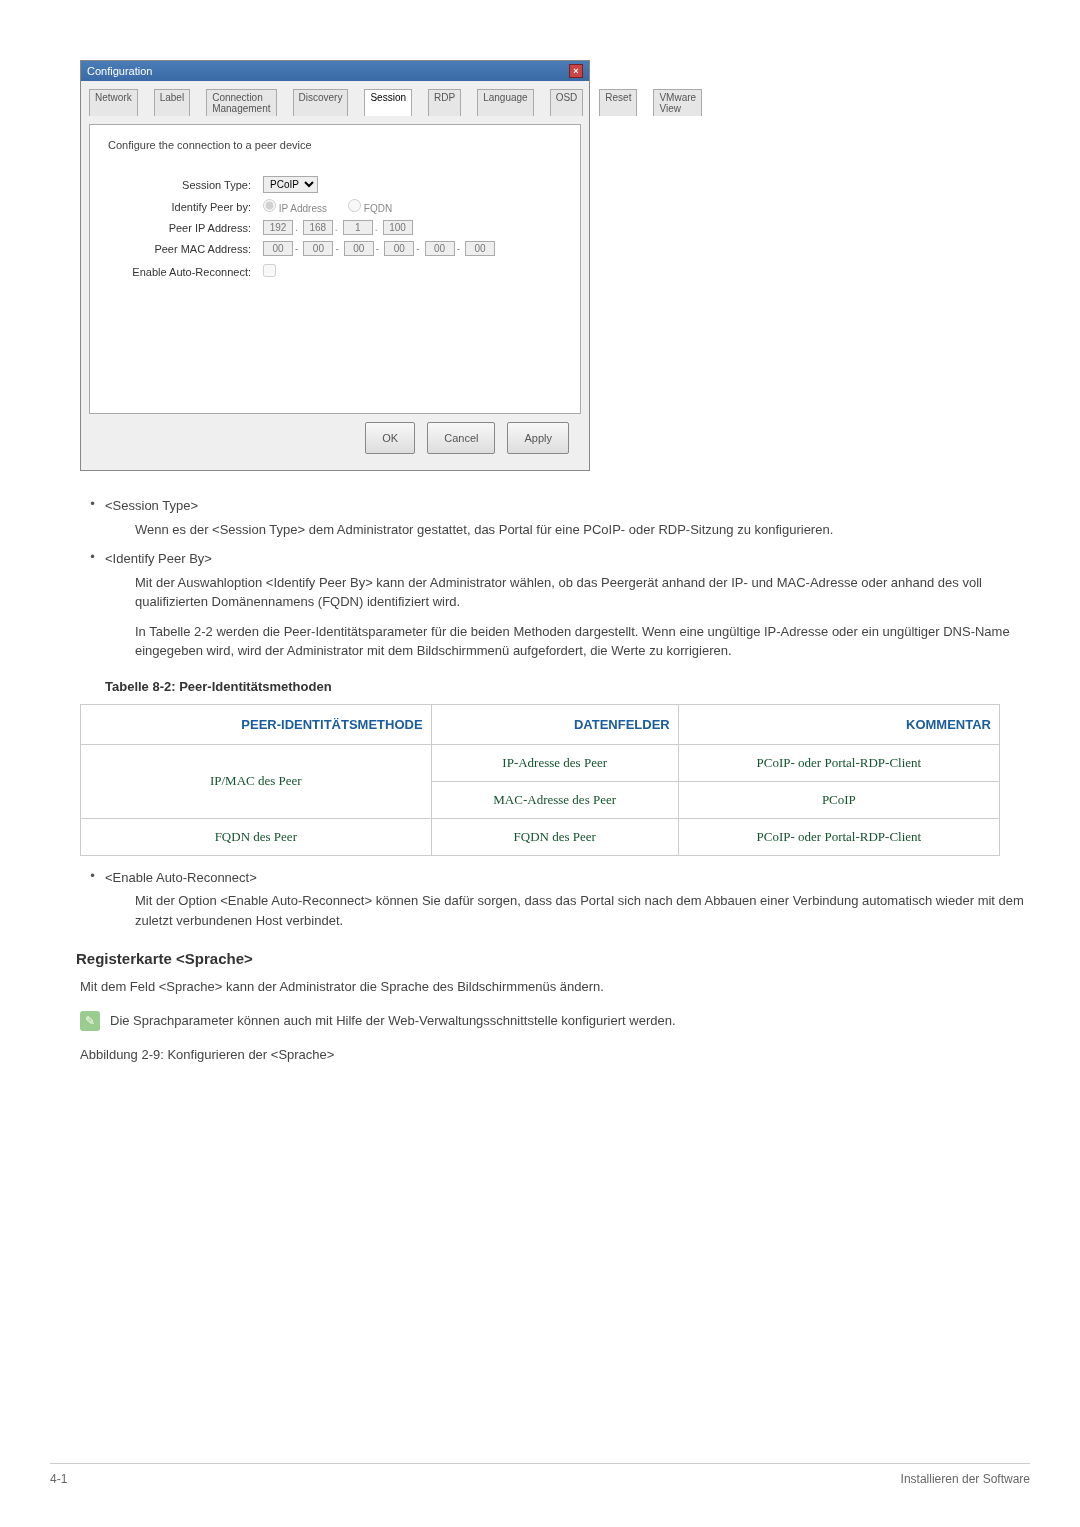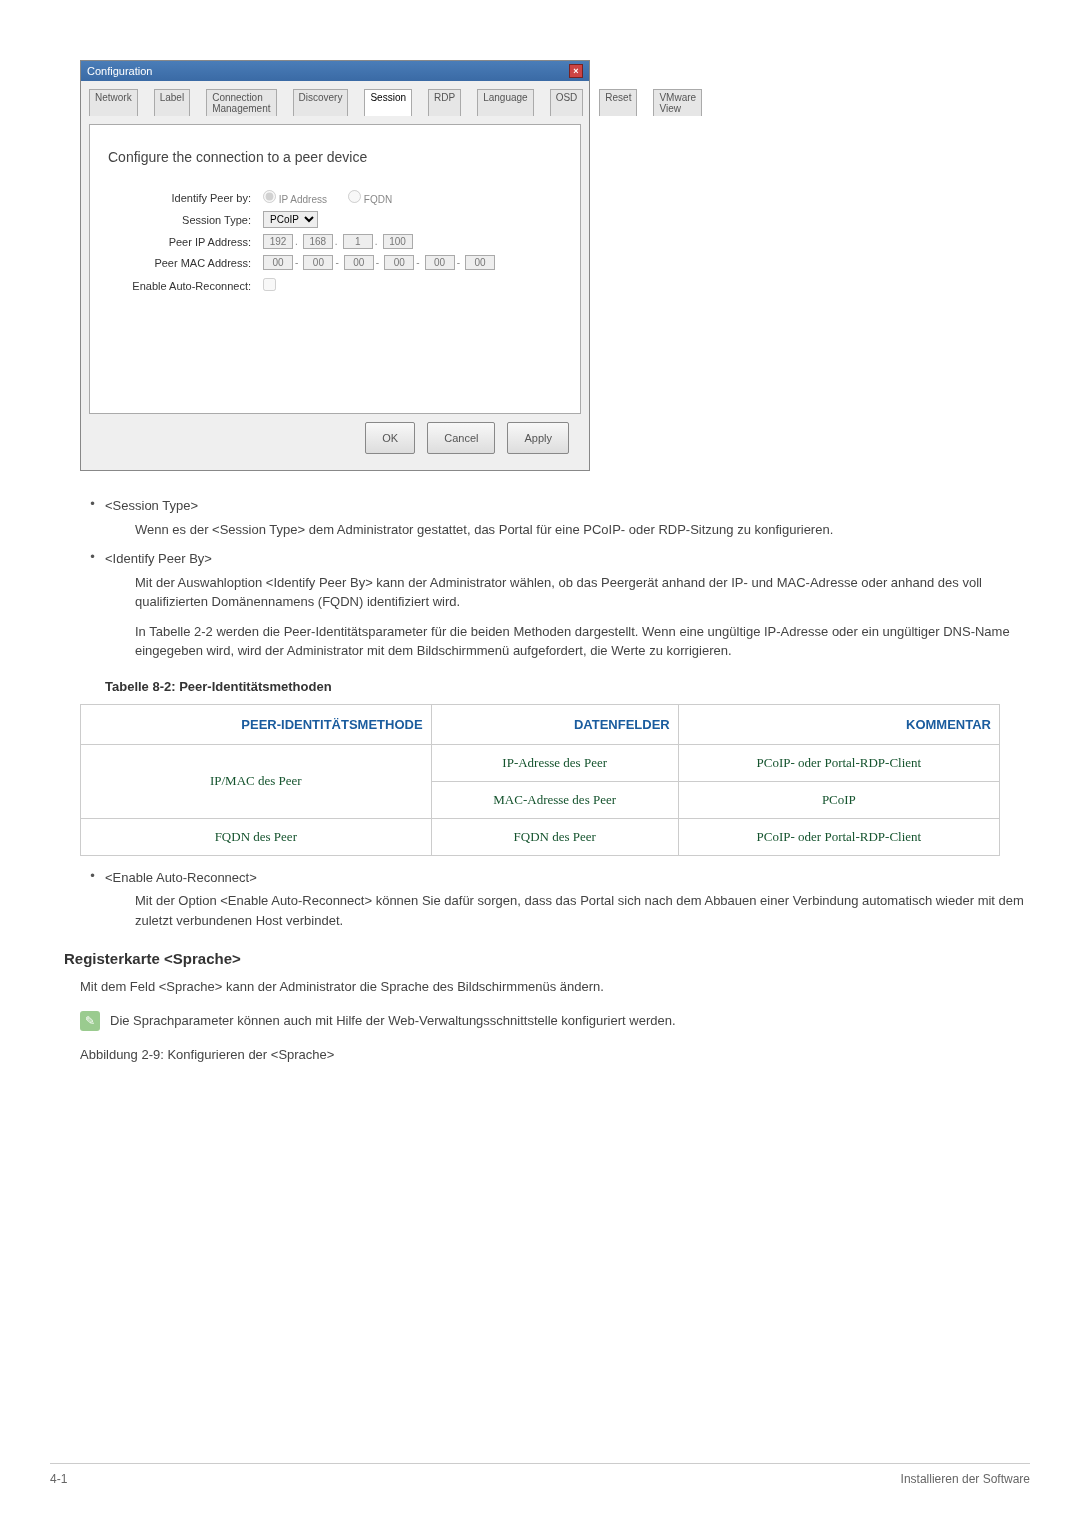--- a/index.html
+++ b/index.html
@@ -53,24 +53,23 @@
     font-weight: normal;
     color: #000;
   }
   .panel {
     background: #fff;
     border: 1px solid #aaa;
     padding: 14px 18px 80px 18px;
     min-height: 290px;
   }
   .panel-desc {
-    font-size: 14px;
+    font-size: 11px;
     color: #444;
     margin-bottom: 25px;
-    margin-top: 10px;
   }
   .form-row {
     display: flex;
     align-items: center;
     margin-bottom: 6px;
     font-size: 11px;
   }
   .form-label {
     width: 155px;
     text-align: right;
@@ -171,21 +170,21 @@
     text-align: center;
     color: #14532d;
     font-size: 13px;
     font-family: Liberation Serif, serif;
   }
 
   .section-h {
     font-weight: bold;
     font-size: 15px;
     color: #333;
-    margin: 20px 0 10px 14px;
+    margin: 20px 0 10px 26px;
   }
   .plain {
     margin: 0 0 14px 30px;
     line-height: 1.5;
     color: #444;
   }
   .note-row {
     display: flex;
     align-items: flex-start;
     margin: 0 0 14px 30px;
@@ -234,33 +233,33 @@
       <div class="tab">RDP</div>
       <div class="tab">Language</div>
       <div class="tab">OSD</div>
       <div class="tab">Reset</div>
       <div class="tab">VMware View</div>
     </div>
     <div class="panel">
       <div class="panel-desc">Configure the connection to a peer device</div>
 
       <div class="form-row">
-        <div class="form-label">Identify Peer by:</div>
-        <div class="form-val">
-          <label class="radio-lbl"><input type="radio" checked="" disabled="" style=""> <span>IP Address</span></label>
-          <label class="radio-lbl"><input type="radio" disabled="" style=""> <span>FQDN</span></label>
-        </div>
-      </div>
-
-      <div class="form-row">
         <div class="form-label">Session Type:</div>
         <div class="form-val">
           <select>
             <option>PCoIP</option>
           </select>
+        </div>
+      </div>
+
+      <div class="form-row">
+        <div class="form-label">Identify Peer by:</div>
+        <div class="form-val">
+          <label class="radio-lbl"><input type="radio" checked="" disabled="" style=""> <span>IP Address</span></label>
+          <label class="radio-lbl"><input type="radio" disabled="" style=""> <span>FQDN</span></label>
         </div>
       </div>
 
       <div class="form-row">
         <div class="form-label">Peer IP Address:</div>
         <div class="form-val">
           <input type="text" value="192" style=""><span class="sep">.</span>
           <input type="text" value="168" style=""><span class="sep">.</span>
           <input type="text" value="1" style=""><span class="sep">.</span>
           <input type="text" value="100" style="">

